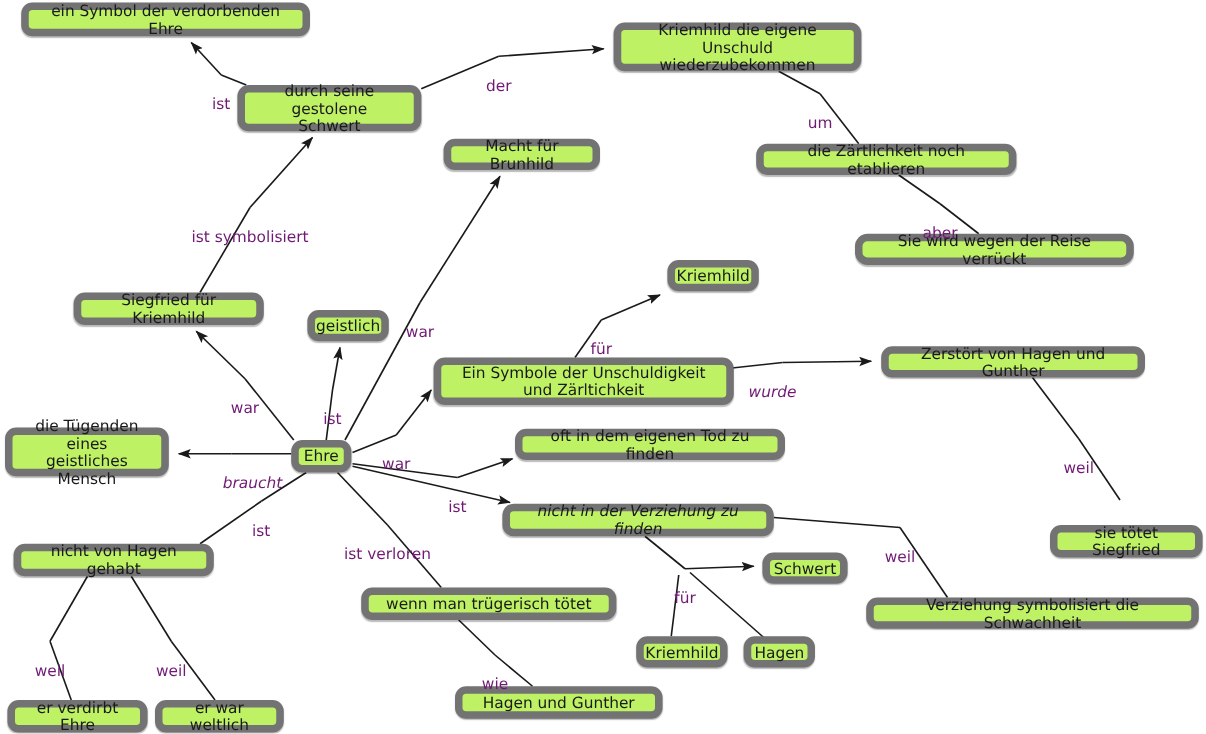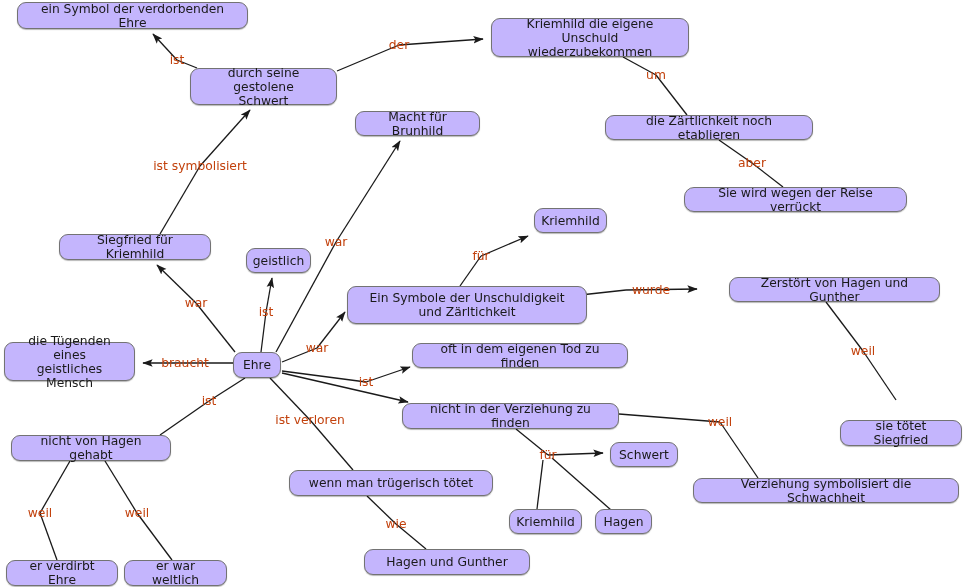--- a/index.html
+++ b/index.html
@@ -22,43 +22,44 @@
     position: absolute;
     left: 0;
     top: 0;
     width: 965px;
     height: 587px;
     pointer-events: none;
   }
   .node {
     position: absolute;
     box-sizing: border-box;
-    background: #c4b5fd;
-    border: 1px solid #737373;
+    background: #bef264;
+    border: 6px solid #737373;
     border-radius: 9px;
     color: #1a1a1a;
     font-size: 12.3px;
     line-height: 14px;
     text-align: center;
     display: flex;
     align-items: center;
     justify-content: center;
     padding: 2px 8px;
     white-space: pre-line;
     box-shadow: 0 1px 1px rgba(0,0,0,0.28);
   }
   .edge-label {
     position: absolute;
     font-size: 12.3px;
     line-height: 13px;
-    color: #c2410c;
+    color: #701a75;
     background: transparent;
     white-space: nowrap;
     transform: translate(-50%, -50%);
     text-align: left;
+    margin-top: 24px;
   }
 </style>
 </head>
 <body>
 
 <div id="canvas">
   <svg id="edge-layer" viewBox="0 0 965 587" width="965" height="587" xmlns="http://www.w3.org/2000/svg">
     <defs>
       <marker id="arrowhead" markerWidth="9" markerHeight="9" refX="7.4" refY="3.1" orient="auto" markerUnits="strokeWidth">
         <path d="M0,0.2 L8,3.1 L0,6 L1.6,3.1 Z" fill="#1a1a1a"></path>
@@ -119,27 +120,27 @@
       <div class="node" style="left: 491px; top: 18px; width: 198px; height: 39px;">Kriemhild die eigene Unschuld
 wiederzubekommen</div>
       <div class="node" style="left: 605px; top: 115px; width: 208px; height: 25px;">die Zärtlichkeit noch etablieren</div>
       <div class="node" style="left: 684px; top: 187px; width: 223px; height: 25px; border-radius: 10px;">Sie wird wegen der Reise verrückt</div>
       <div class="node" style="left: 355px; top: 111px; width: 125px; height: 25px;">Macht für Brunhild</div>
       <div class="node" style="left: 59px; top: 234px; width: 152px; height: 26px;">Siegfried für Kriemhild</div>
       <div class="node" style="left: 246px; top: 248px; width: 65px; height: 25px;">geistlich</div>
       <div class="node" style="left: 534px; top: 208px; width: 73px; height: 25px;">Kriemhild</div>
       <div class="node" style="left: 347px; top: 286px; width: 240px; height: 38px;">Ein Symbole der Unschuldigkeit
 und Zärltichkeit</div>
-      <div class="node" style="left: 705px; top: 277px; width: 211px; height: 25px; margin-left: 24px;">Zerstört von Hagen und Gunther</div>
+      <div class="node" style="left: 705px; top: 277px; width: 211px; height: 25px;">Zerstört von Hagen und Gunther</div>
       <div class="node" style="left: 840px; top: 420px; width: 122px; height: 26px;">sie tötet Siegfried</div>
       <div class="node" style="left: 4px; top: 342px; width: 131px; height: 39px;">die Tügenden eines
 geistliches Mensch</div>
       <div class="node" style="left: 233px; top: 352px; width: 48px; height: 26px;">Ehre</div>
       <div class="node" style="left: 412px; top: 343px; width: 216px; height: 25px;">oft in dem eigenen Tod zu finden</div>
-      <div class="node" style="left: 402px; top: 403px; width: 217px; height: 26px;">nicht in der Verziehung zu finden</div>
+      <div class="node" style="left: 402px; top: 403px; width: 217px; height: 26px; font-style: italic;">nicht in der Verziehung zu finden</div>
       <div class="node" style="left: 11px; top: 435px; width: 160px; height: 26px;">nicht von Hagen gehabt</div>
       <div class="node" style="left: 289px; top: 470px; width: 204px; height: 26px;">wenn man trügerisch tötet</div>
       <div class="node" style="left: 610px; top: 442px; width: 68px; height: 25px;">Schwert</div>
       <div class="node" style="left: 509px; top: 509px; width: 73px; height: 25px;">Kriemhild</div>
       <div class="node" style="left: 595px; top: 509px; width: 57px; height: 25px;">Hagen</div>
       <div class="node" style="left: 693px; top: 478px; width: 266px; height: 25px;">Verziehung symbolisiert die Schwachheit</div>
       <div class="node" style="left: 364px; top: 549px; width: 166px; height: 26px;">Hagen und Gunther</div>
       <div class="node" style="left: 6px; top: 560px; width: 112px; height: 26px;">er verdirbt Ehre</div>
       <div class="node" style="left: 124px; top: 560px; width: 103px; height: 26px;">er war weltlich</div>
     </div>
@@ -147,25 +148,25 @@
       <div class="edge-label" style="left: 177px; top: 60px;">ist</div>
       <div class="edge-label" style="left: 399px; top: 45px;">der</div>
       <div class="edge-label" style="left: 656px; top: 75px;">um</div>
       <div class="edge-label" style="left: 752px; top: 163px;">aber</div>
       <div class="edge-label" style="left: 200px; top: 166px;">ist symbolisiert</div>
       <div class="edge-label" style="left: 196px; top: 303px;">war</div>
       <div class="edge-label" style="left: 266px; top: 312px;">ist</div>
       <div class="edge-label" style="left: 336px; top: 242px;">war</div>
       <div class="edge-label" style="left: 317px; top: 348px;">war</div>
       <div class="edge-label" style="left: 366px; top: 382px;">ist</div>
-      <div class="edge-label" style="left: 185px; top: 363px;">braucht</div>
+      <div class="edge-label" style="left: 202px; top: 363px; font-style: italic;">braucht</div>
       <div class="edge-label" style="left: 209px; top: 401px;">ist</div>
       <div class="edge-label" style="left: 310px; top: 420px;">ist verloren</div>
       <div class="edge-label" style="left: 481px; top: 256px;">für</div>
-      <div class="edge-label" style="left: 651px; top: 290px;">wurde</div>
+      <div class="edge-label" style="left: 618px; top: 290px; font-style: italic;">wurde</div>
       <div class="edge-label" style="left: 863px; top: 351px;">weil</div>
       <div class="edge-label" style="left: 720px; top: 422px;">weil</div>
       <div class="edge-label" style="left: 548px; top: 455px;">für</div>
       <div class="edge-label" style="left: 40px; top: 513px;">weil</div>
       <div class="edge-label" style="left: 137px; top: 513px;">weil</div>
       <div class="edge-label" style="left: 396px; top: 524px;">wie</div>
     </div>
 </div>
 
 </body></html>

